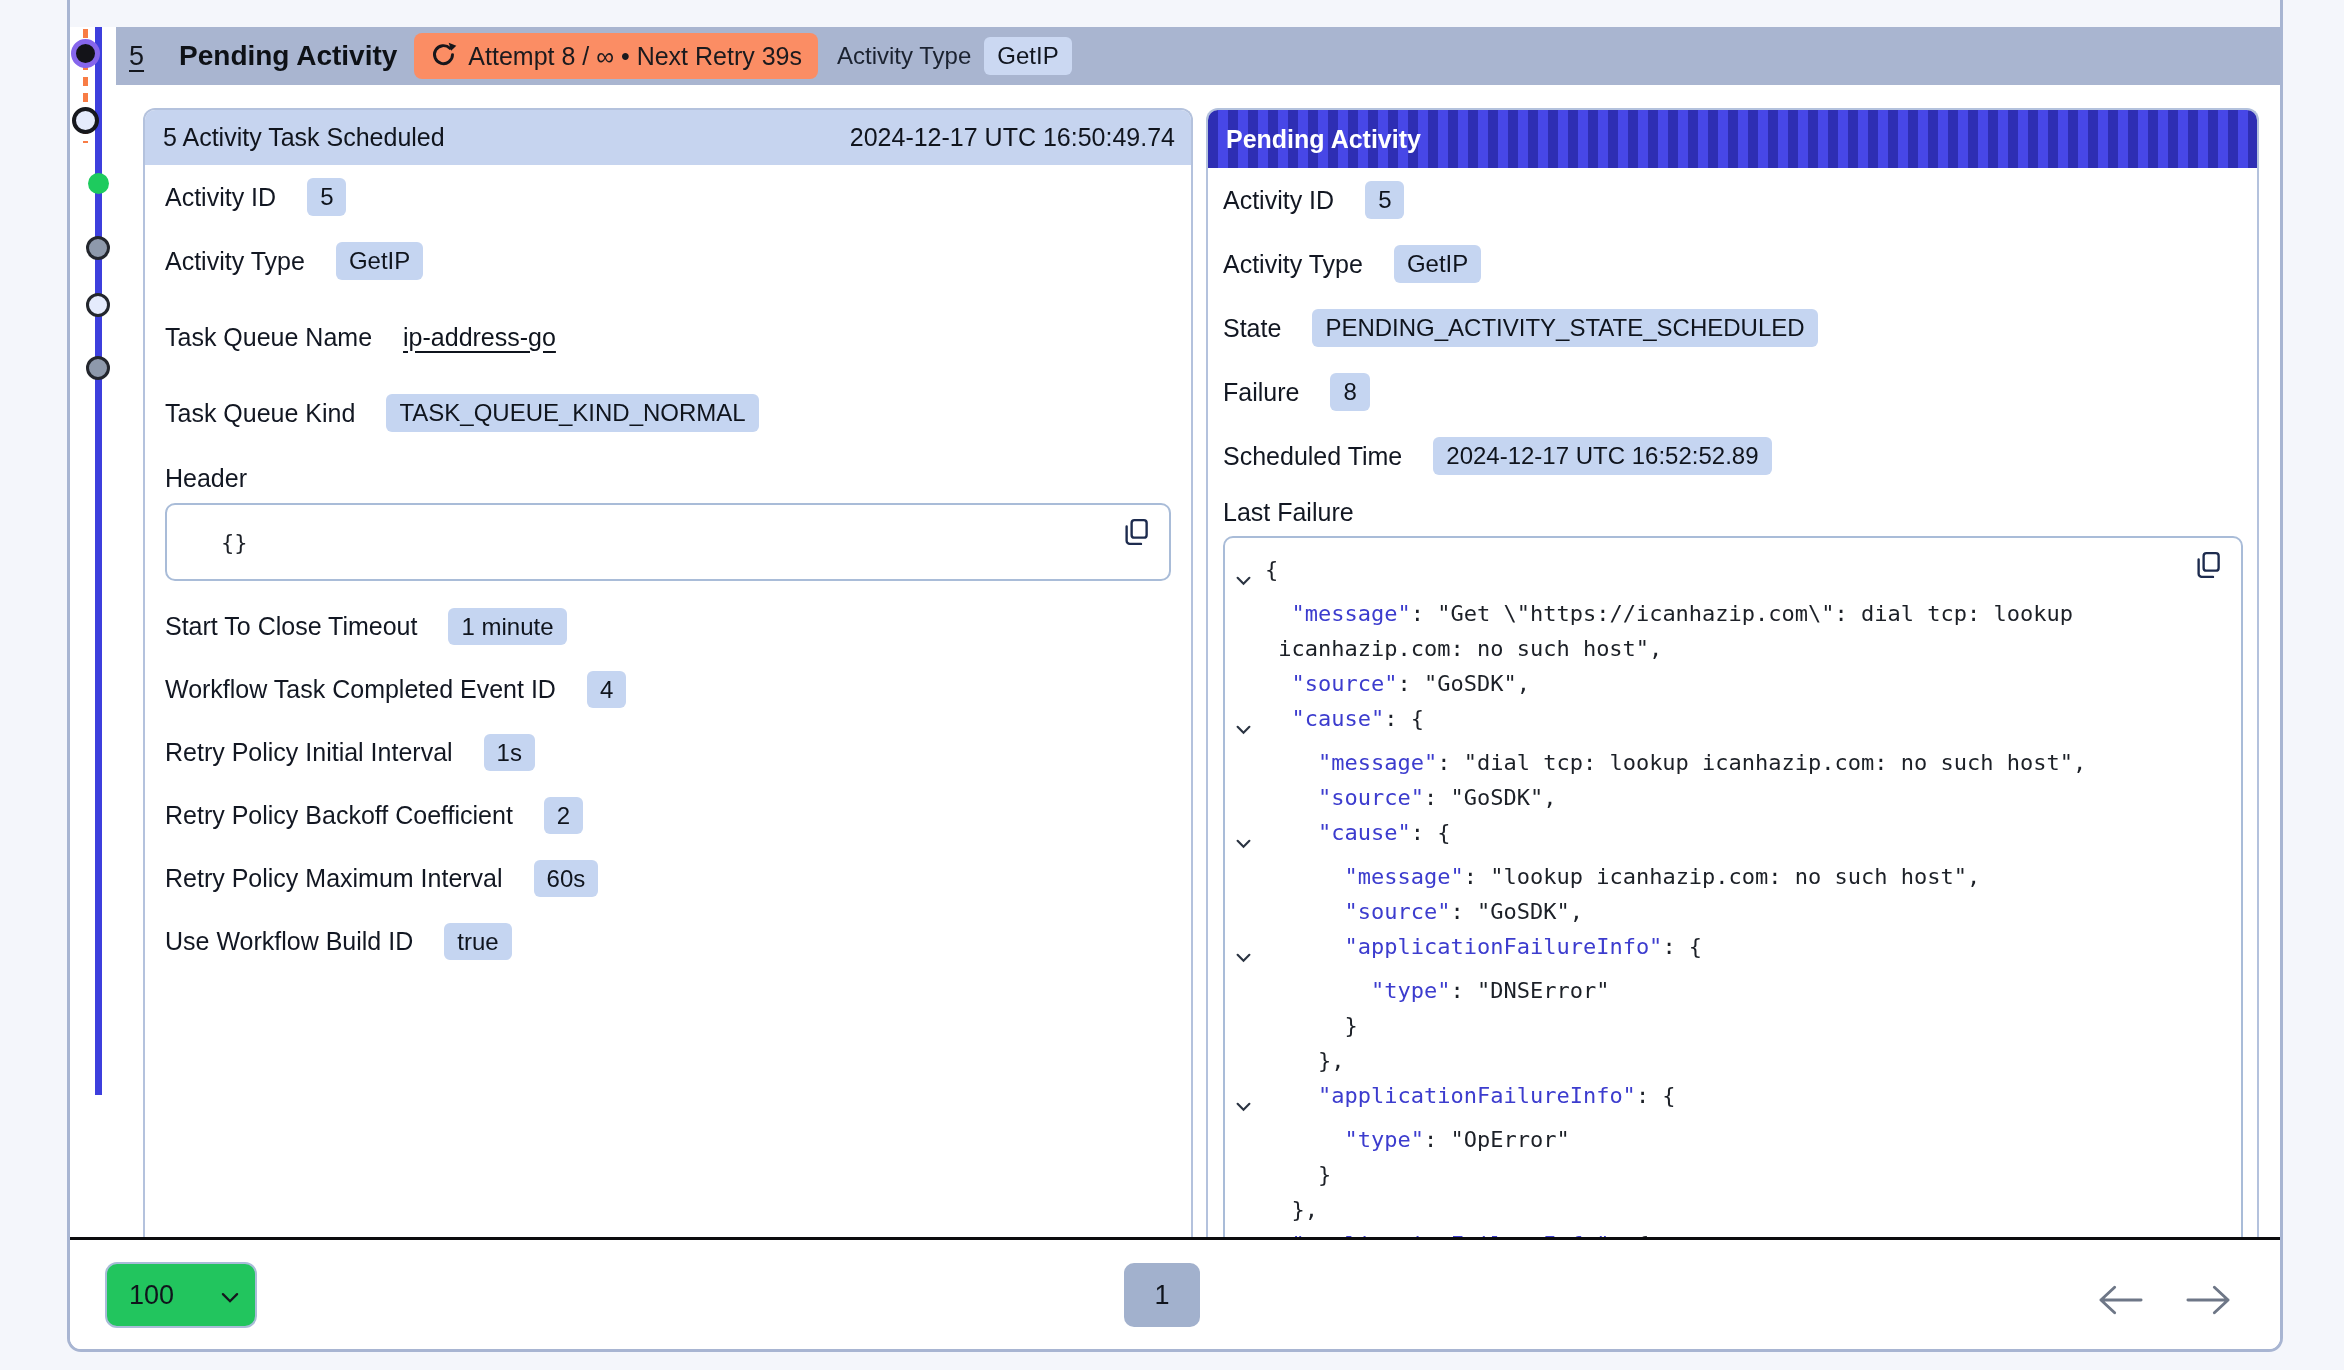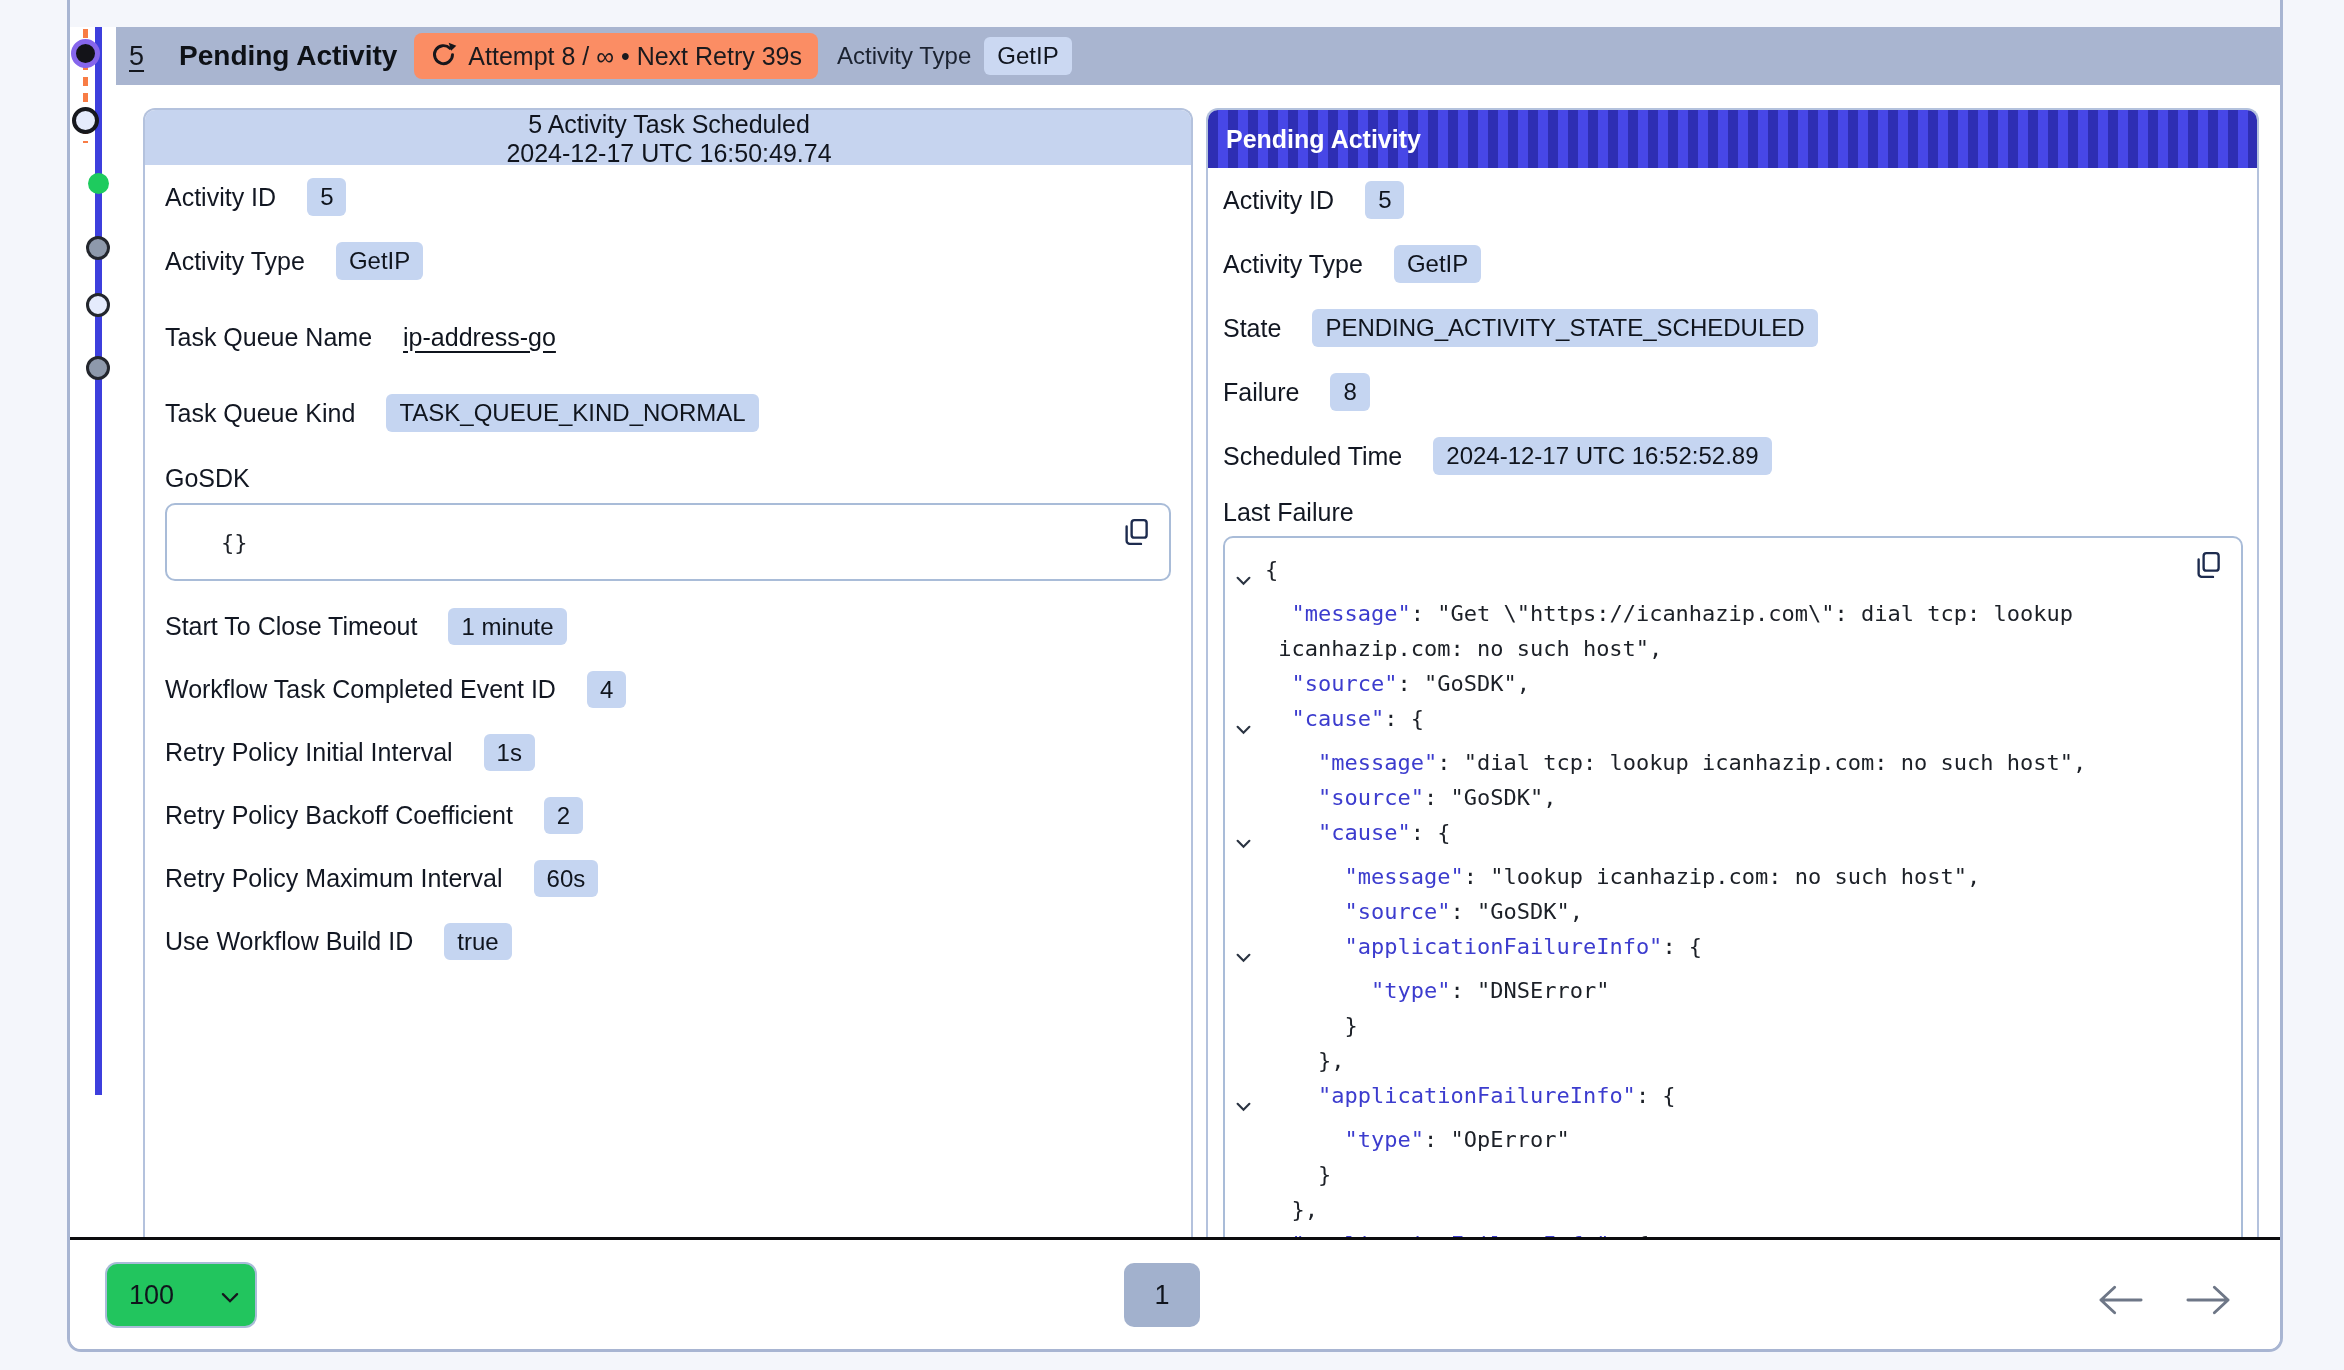--- a/index.html
+++ b/index.html
@@ -38,21 +38,21 @@
   .at-badge { margin-left:13px; background:#cbd8f2; border-radius:6px; padding:5px 13px;
     font-size:24px; color:#10151f; }
 
   
   .card { position:absolute; top:108px; height:1129px; background:#fff;
     border:2px solid #b4c2dd; border-bottom:none; border-radius:12px 12px 0 0; overflow:hidden; }
   .left-card  { left:73px;   width:1050px; }
   .right-card { left:1136px; width:1053px; }
 
   .card-header { height:55px; background:var(--panel-header-bg,#c6d4ef); display:flex; align-items:center;
-    justify-content:space-between; padding:0 16px 0 18px; font-size:25px; color:#10141d; cursor:pointer;flex-direction:column; }
+    justify-content:space-between; padding:0 16px 0 18px; font-size:25px; color:#10141d; cursor:pointer; }
   .striped-header { height:58px;
     background:repeating-linear-gradient(90deg, var(--stripe-dark,#2e2eb3) 0 10px, var(--stripe-light,#4747e7) 10px 20px);
     display:flex; align-items:center; padding:0 18px; font-size:25px; font-weight:700; color:#ffffff; }
 
   [data-repeat] { display:contents; }
   .field-row { display:flex; align-items:center; height:64px; padding-left:20px; gap:31px; }
   .field-row.gap { margin-top:12px; }
   .right-card .field-row { padding-left:15px; }
   .fields-bottom-wrap { margin-top:14px; }
   .fields-bottom-wrap .field-row { height:63px; }
@@ -151,21 +151,21 @@
             <div class="field-row gap">
               <span class="field-label">Task Queue Name</span>
               <span class="field-value link">ip-address-go</span>
             </div>
           
             <div class="field-row gap">
               <span class="field-label">Task Queue Kind</span>
               <span class="field-value badge">TASK_QUEUE_KIND_NORMAL</span>
             </div>
           </div>
-        <div class="header-label">GoSDK</div>
+        <div class="header-label">Header</div>
         <div class="code-box">
           <span>{}</span>
           <button class="copy-btn">
             <svg width="30" height="30" viewBox="0 0 24 24" fill="none" stroke="#1d2b4e" stroke-width="1.9" stroke-linecap="round">
               <rect x="8.5" y="2.5" width="12" height="14" rx="2.2"></rect>
               <path d="M4.5 7.5v11.5a2.5 2.5 0 0 0 2.5 2.5h9"></path>
             </svg>
           </button>
         </div>
         <div class="fields-bottom-wrap">

